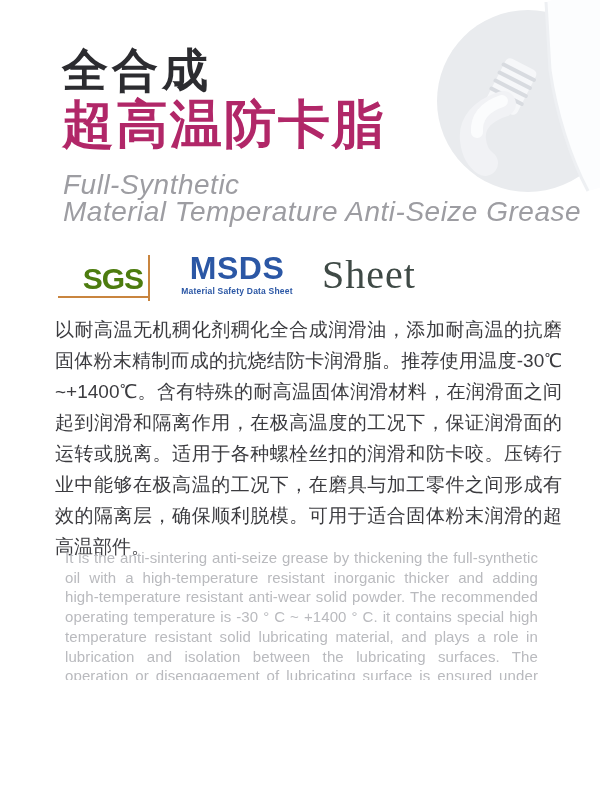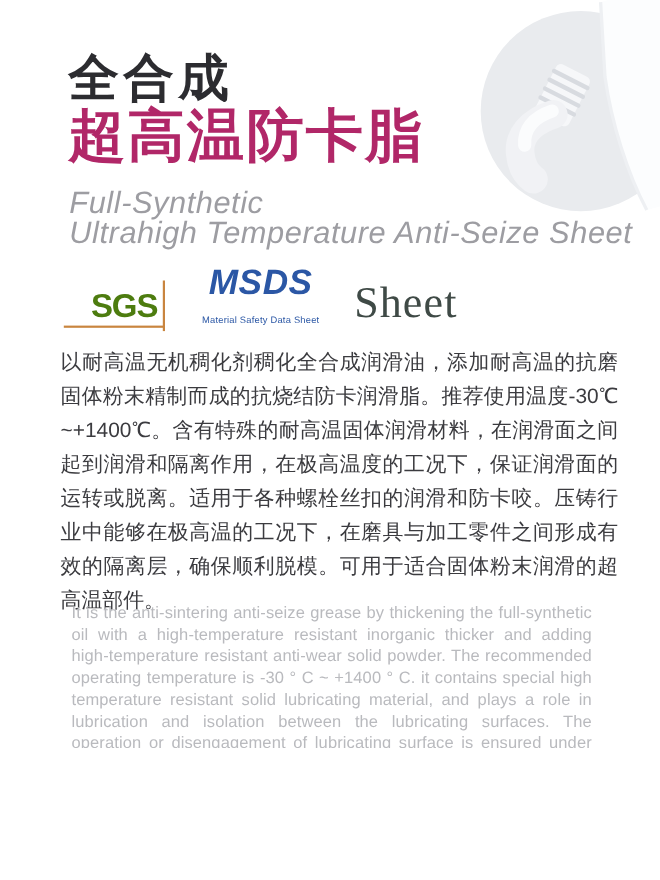--- a/index.html
+++ b/index.html
@@ -38,25 +38,25 @@
     position:absolute; right:7px; bottom:5px;
     font-size:30px; line-height:1; font-weight:700;
     color:#4d7c0f; letter-spacing:-1px;
   }
   .sgs-underline { position:absolute; left:0; bottom:1px; width:92px; height:2.5px; background:#c9853f; }
   .sgs-vline { position:absolute; right:0; bottom:-2px; width:2.5px; height:46px; background:#c9853f; }
 
   .msds { margin-left:27px; width:120px; text-align:center; padding-bottom:3px; }
   .msds-main {
     font-size:32px; line-height:1; font-weight:800;
-    color:#2b57a5; letter-spacing:0.5px;font-style:italic;
+    color:#2b57a5; letter-spacing:0.5px;
   }
   .msds-sub {
-    font-size:8.5px; line-height:10px; font-weight:400;
-    color:#2b57a5; letter-spacing:0.2px; white-space:nowrap; margin-top:14px;
+    font-size:8.5px; line-height:10px; font-weight:700;
+    color:#2b57a5; letter-spacing:0.2px; white-space:nowrap; margin-top:2px;
   }
 
   .rohs {
     margin-left:25px; padding-bottom:4px;
     font-family:"Liberation Serif", serif;
     font-size:40px; line-height:1; font-weight:400;
     color:#3f4a46; letter-spacing:1px;
   }
 
   
@@ -92,21 +92,21 @@
 
     <path d="M73,104 C52,111 41,124 43,140 C44,150 48,158 55,163" fill="none" stroke="#f1f2f5" stroke-width="26" stroke-linecap="round"></path>
     <path d="M72,101 C54,107 46,118 47,132" fill="none" stroke="#fbfcfd" stroke-width="12" stroke-linecap="round"></path>
   </svg>
 
   <div class="title-cn-1">全合成</div>
   <div class="title-cn-2">超高温防卡脂</div>
 
   <div class="subtitle">
     <div>Full-Synthetic</div>
-    <div>Ultrahigh Temperature Anti-Seize Sheet</div>
+    <div>Material Temperature Anti-Seize Grease</div>
   </div>
 
   <div class="certs">
     <div class="sgs">
       <span class="sgs-text">SGS</span>
       <span class="sgs-underline"></span>
       <span class="sgs-vline"></span>
     </div>
     <div class="msds">
       <div class="msds-main">MSDS</div>

